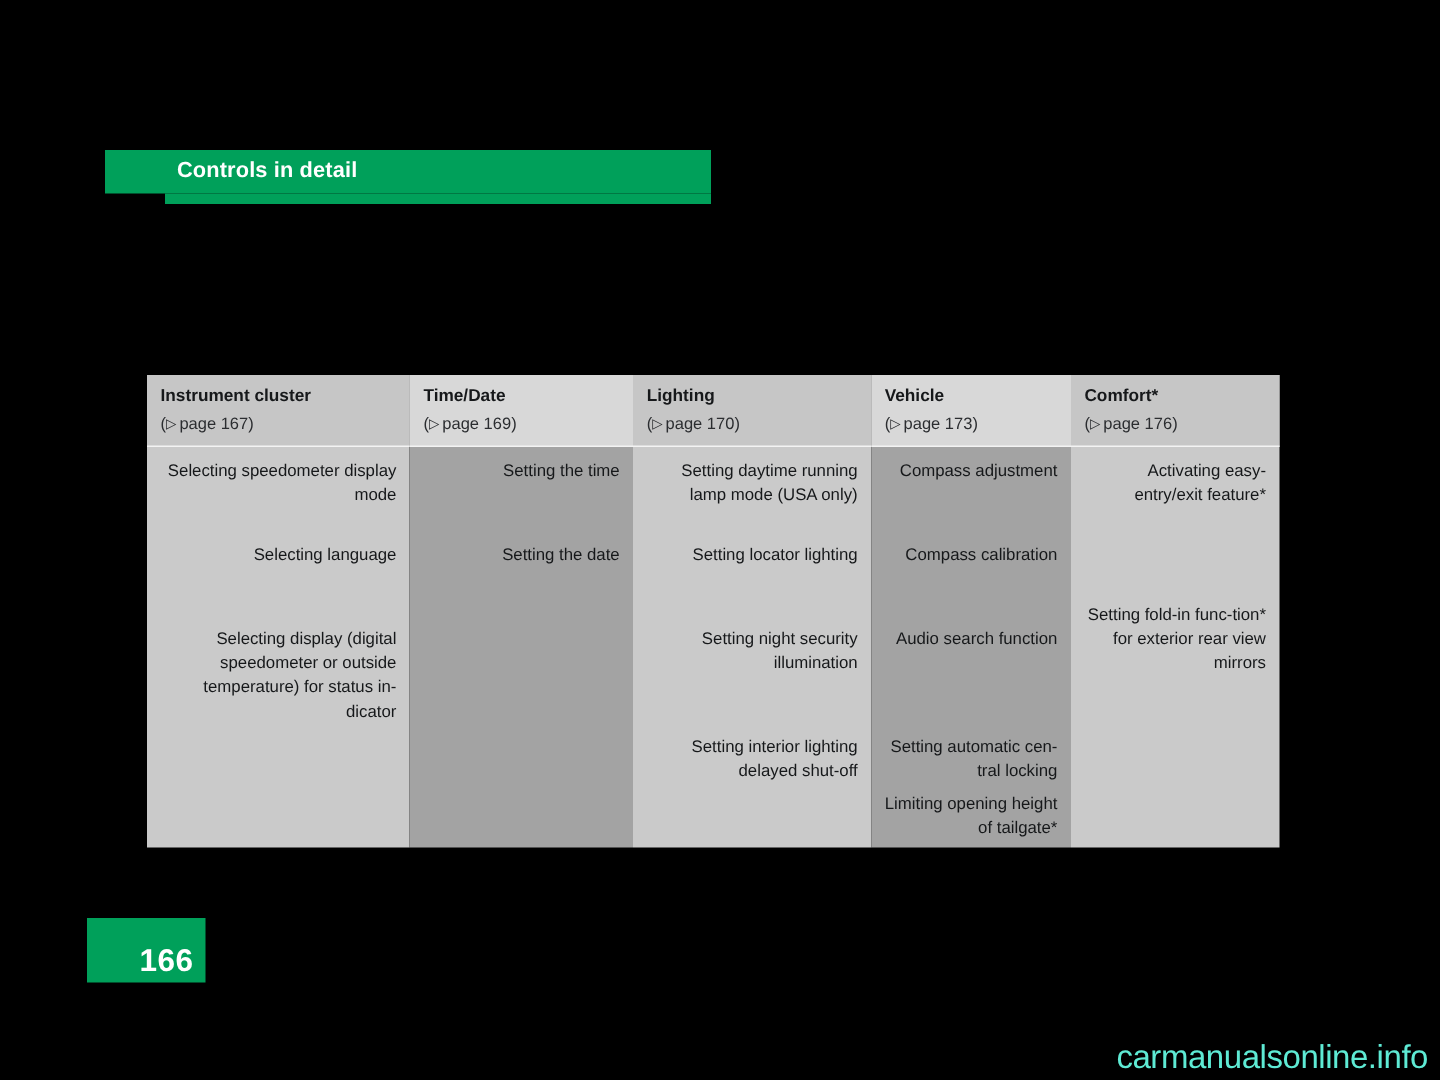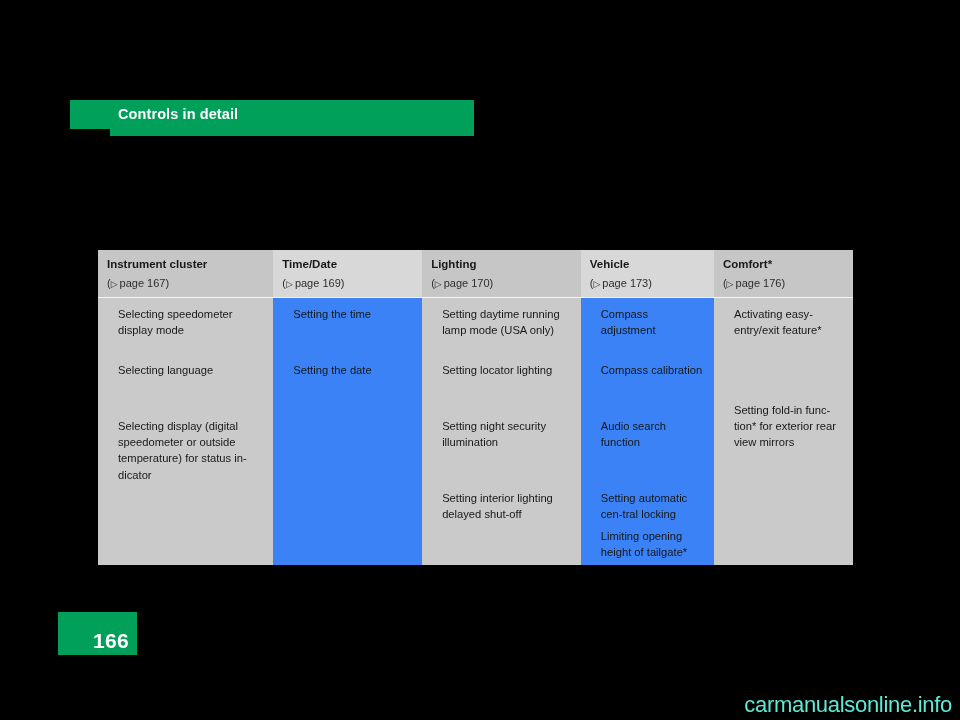--- a/index.html
+++ b/index.html
@@ -28,21 +28,21 @@
     white-space:nowrap;
   }
 
   
   .table{
     position:absolute;left:98px;top:250px;width:755px;height:315px;
     display:flex;
   }
   .col{position:relative;height:100%;box-sizing:border-box;}
   .col.shade-a{background:#cacaca;}
-  .col.shade-b{background:#3b82f6;}
+  .col.shade-b{background:#a3a3a3;}
 
   .col-head{
     position:absolute;left:0;top:0;width:100%;height:48px;
     box-sizing:border-box;padding:7px 9px 0 9px;
   }
   .col.shade-a .col-head{background:#c6c6c6;}
   .col.shade-b .col-head{background:#d8d8d8;}
   .col-head:after{
     content:"";position:absolute;left:0;right:0;bottom:0;height:1px;
     background:#f3f3f3;
@@ -55,22 +55,22 @@
     margin-top:4px;font-size:11px;color:#2b2d30;line-height:15px;
     white-space:nowrap;
   }
   .tri{
     display:inline-block;font-size:9px;line-height:11px;
     transform:translateY(-0.5px);margin:0 2px 0 0;color:#2b2d30;
   }
 
   .cell{
     position:absolute;box-sizing:border-box;
-    padding:0 9px 0 20px;
-    font-size:11.2px;line-height:16.2px;color:#16181a;
+    padding:0 9px 0 9px;
+    font-size:11.2px;line-height:16.2px;color:#16181a;text-align:right;
   }
 
   
   .pagenum-box{
     position:absolute;left:58px;top:612px;width:79px;height:43px;
     background:var(--green);
   }
   .pagenum{
     position:absolute;right:8px;bottom:4px;
     color:#ffffff;font-size:21px;font-weight:bold;letter-spacing:0.3px;

